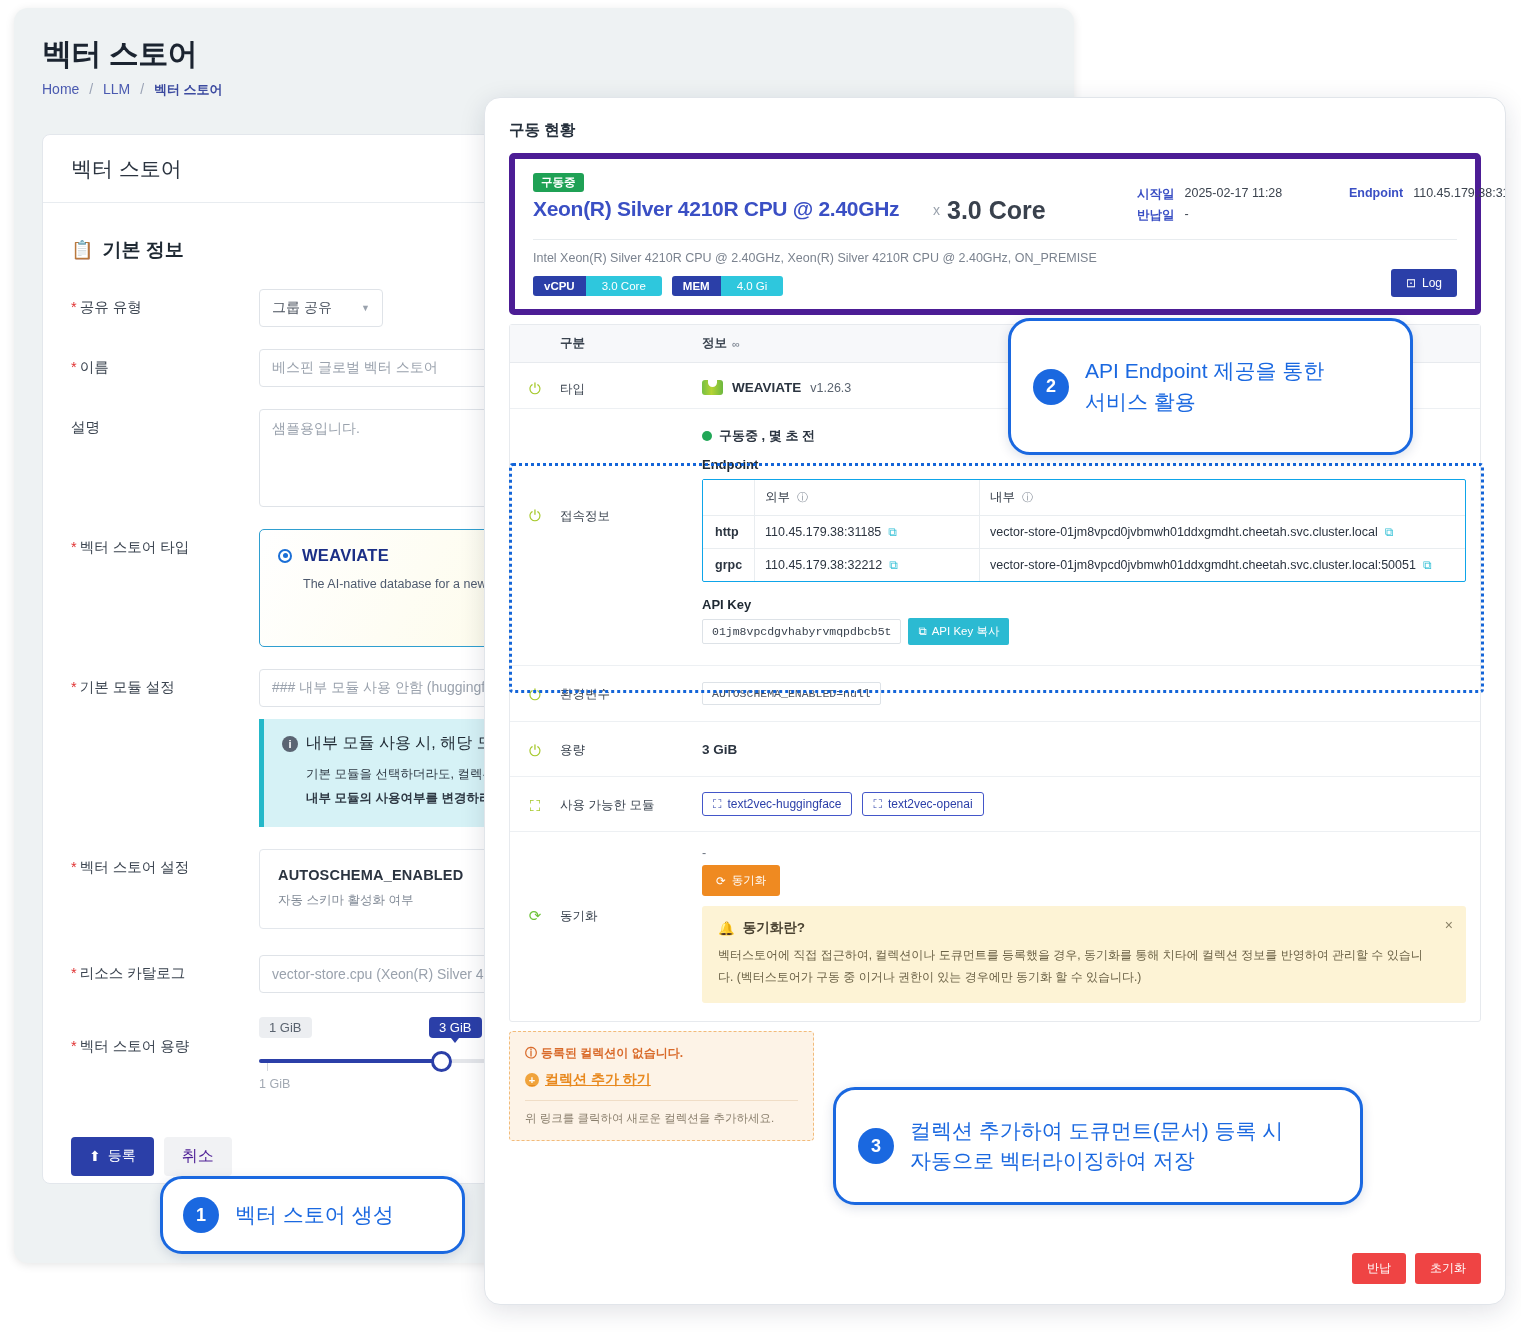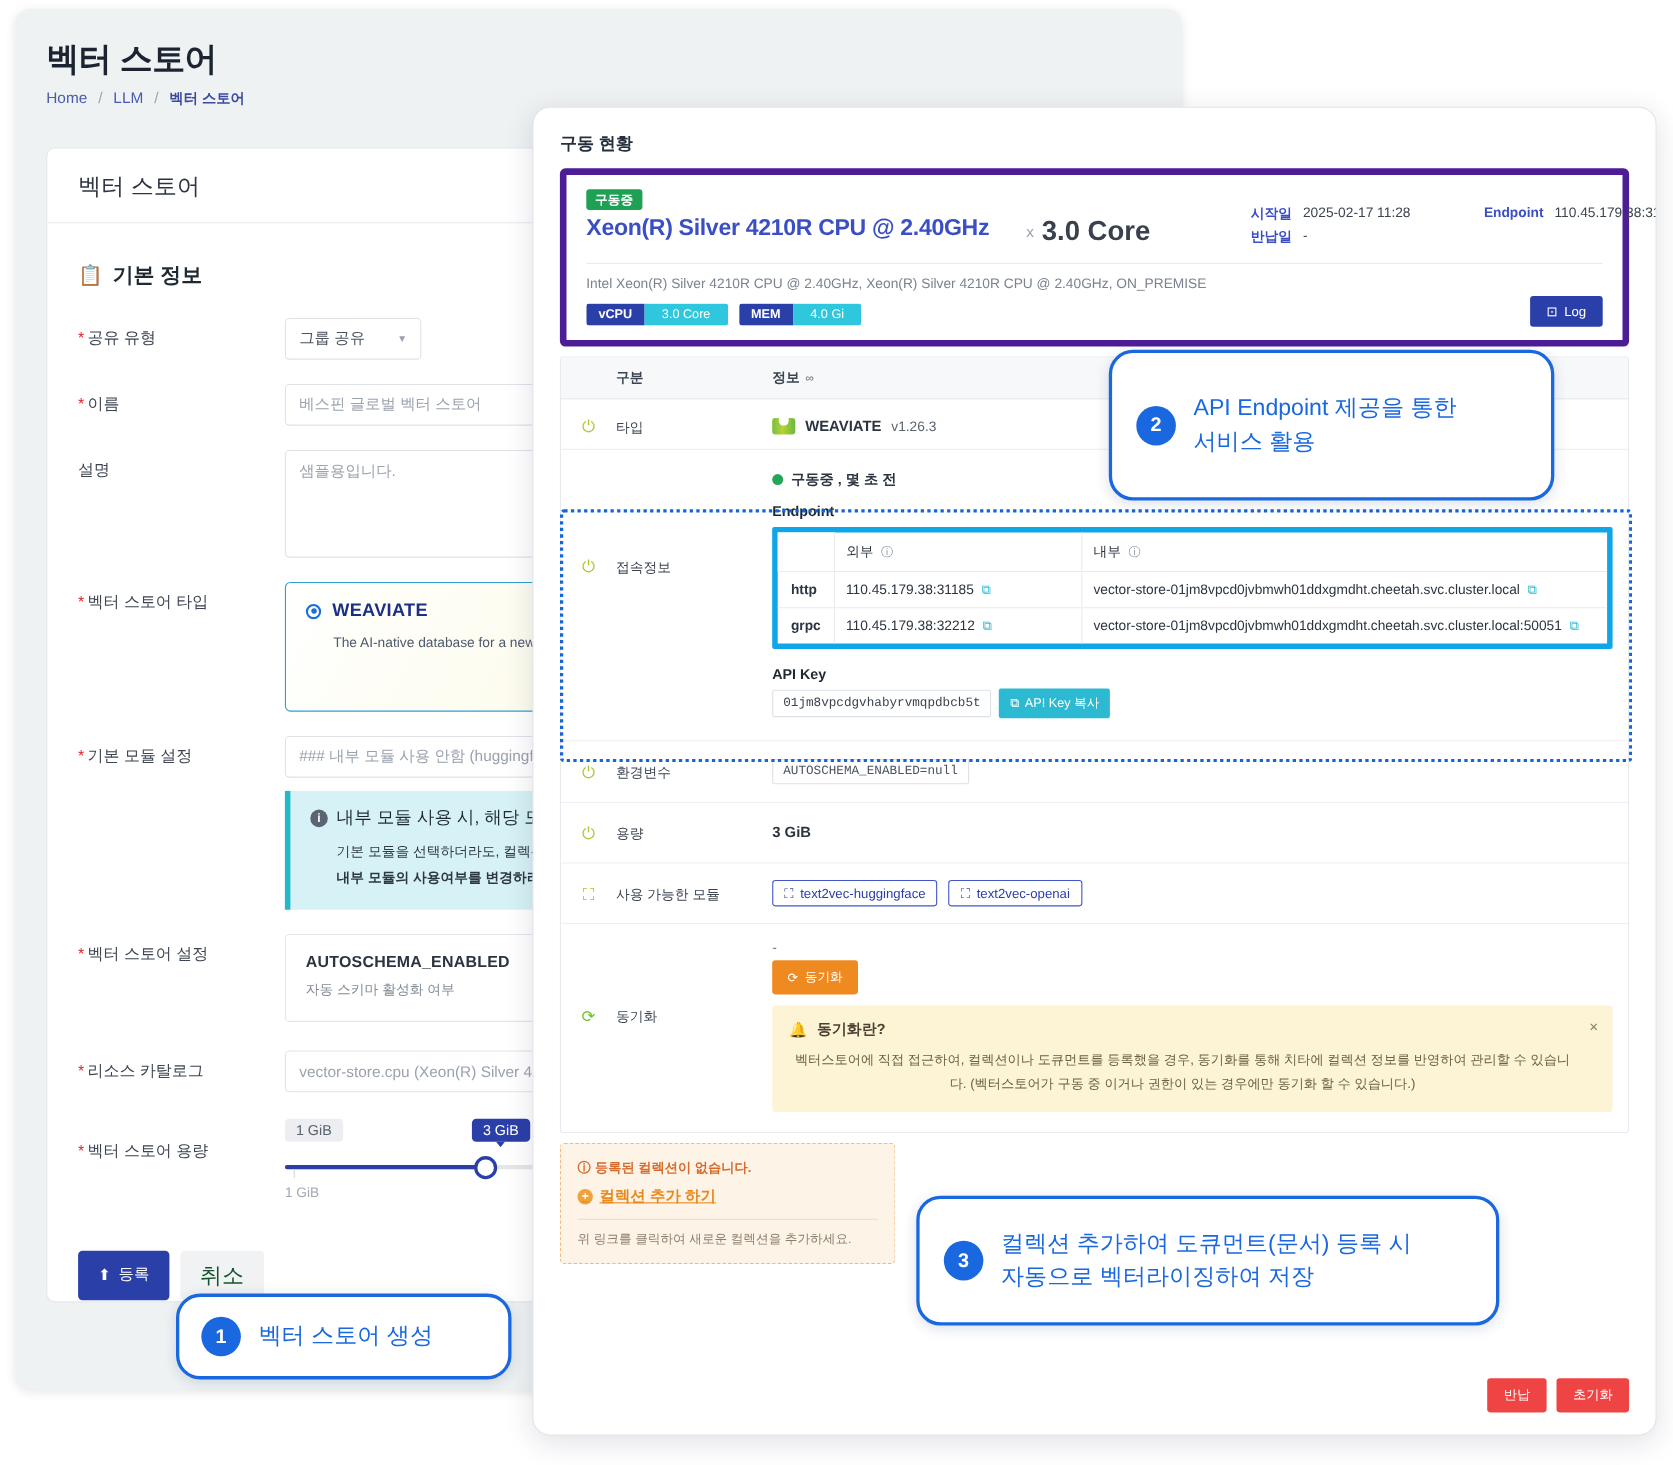--- a/index.html
+++ b/index.html
@@ -143,21 +143,21 @@
   }
   .tick-label { margin-top: 6px; font-size: 12.5px; color: #a2a9b3; }
 
   .btn-row { display: flex; gap: 10px; margin: 46px 0 0 0; }
   .btn-primary {
     background: #2b3fa8; color: #fff; font-size: 14px;
     border-radius: 4px; padding: 9px 18px; display: flex; align-items: center; gap: 7px;
     border: none; cursor: pointer;
   }
   .btn-ghost {
-    background: #f1f2f4; color: #14532d; font-size: 20px;
+    background: #f1f2f4; color: #4c1d95; font-size: 16px;
     border-radius: 4px; padding: 9px 18px; border: none; cursor: pointer;
   }
 
   
   #front-window {
     position: absolute;
     left: 484px; top: 97px;
     width: 1022px; height: 1208px;
     background: #ffffff;
     border: 1px solid #e1e5ea;
@@ -237,21 +237,21 @@
   .dotted-hl {
     position: absolute; left: 509px; top: 463px;
     width: 975px; height: 230px;
     border: 3px dotted #1465d8; border-radius: 4px;
     pointer-events: none;
   }
 
   .run-line { display: flex; align-items: center; gap: 7px; font-size: 13px; font-weight: bold; color: #2b3440; }
   .green-dot { width: 10px; height: 10px; border-radius: 50%; background: #21a757; }
   .ep-label { margin-top: 12px; font-size: 13px; font-weight: bold; color: #1f2933; }
-  .ep-table { margin-top: 7px; border: 5px solid #0ea5e9; border-radius: 2px; }
+  .ep-table { margin-top: 7px; border: 1px solid #0ea5e9; border-radius: 2px; }
   .ep-r { display: flex; border-bottom: 1px solid #e9edf0; }
   .ep-r:last-child { border-bottom: none; }
   .ep-c0 { width: 52px; flex: none; padding: 9px 0 9px 12px; font-size: 12.5px; font-weight: bold; color: #2b3440; border-right: 1px solid #e9edf0; }
   .ep-c1 { width: 225px; flex: none; padding: 9px 10px; font-size: 12.5px; color: #2b3440; border-right: 1px solid #e9edf0; display: flex; align-items: center; gap: 7px; }
   .ep-c2 { flex: 1; padding: 9px 10px; font-size: 12.5px; color: #2b3440; display: flex; align-items: center; gap: 7px; }
   .ep-head .ep-c0 { background: #fff; }
   .ep-head .ep-c1, .ep-head .ep-c2 { font-weight: normal; color: #2b3440; }
   .copy-ic { color: #35c0d6; font-size: 12px; cursor: pointer; }
 
   .apikey-label { margin-top: 15px; font-size: 13px; font-weight: bold; color: #1f2933; }
@@ -284,21 +284,21 @@
     margin-top: 5px; background: #ef8a21; color: #fff; border: none;
     border-radius: 3px; padding: 8px 14px; font-size: 11.5px;
     display: inline-flex; align-items: center; gap: 6px; cursor: pointer;
   }
   .warn-box {
     position: relative; margin-top: 10px;
     background: #fdf3d5; border-radius: 3px; padding: 13px 34px 15px 16px;
   }
   .warn-title { display: flex; align-items: center; gap: 8px; font-size: 13.5px; font-weight: bold; color: #4a4231; }
   .warn-x { position: absolute; right: 13px; top: 11px; color: #8a8166; font-size: 14px; cursor: pointer; }
-  .warn-body { margin-top: 8px; font-size: 12px; color: #6a6145; line-height: 1.8; text-align: center; }
+  .warn-body { margin-top: 8px; font-size: 12px; color: #6a6145; line-height: 1.8; }
 
   .coll-title { margin-top: 16px; font-size: 15.5px; font-weight: bold; color: #26303c; }
   .empty-box {
     margin-top: 9px; width: 305px;
     border: 1px dashed #f2bb7a; border-radius: 4px;
     background: #fdf3e7; padding: 13px 15px 14px 15px;
   }
   .eb-line1 { font-size: 12px; font-weight: bold; color: #d96a2a; display: flex; align-items: center; gap: 4px; }
   .eb-link {
     margin-top: 9px; font-size: 14px; font-weight: bold; color: #e8891f;

